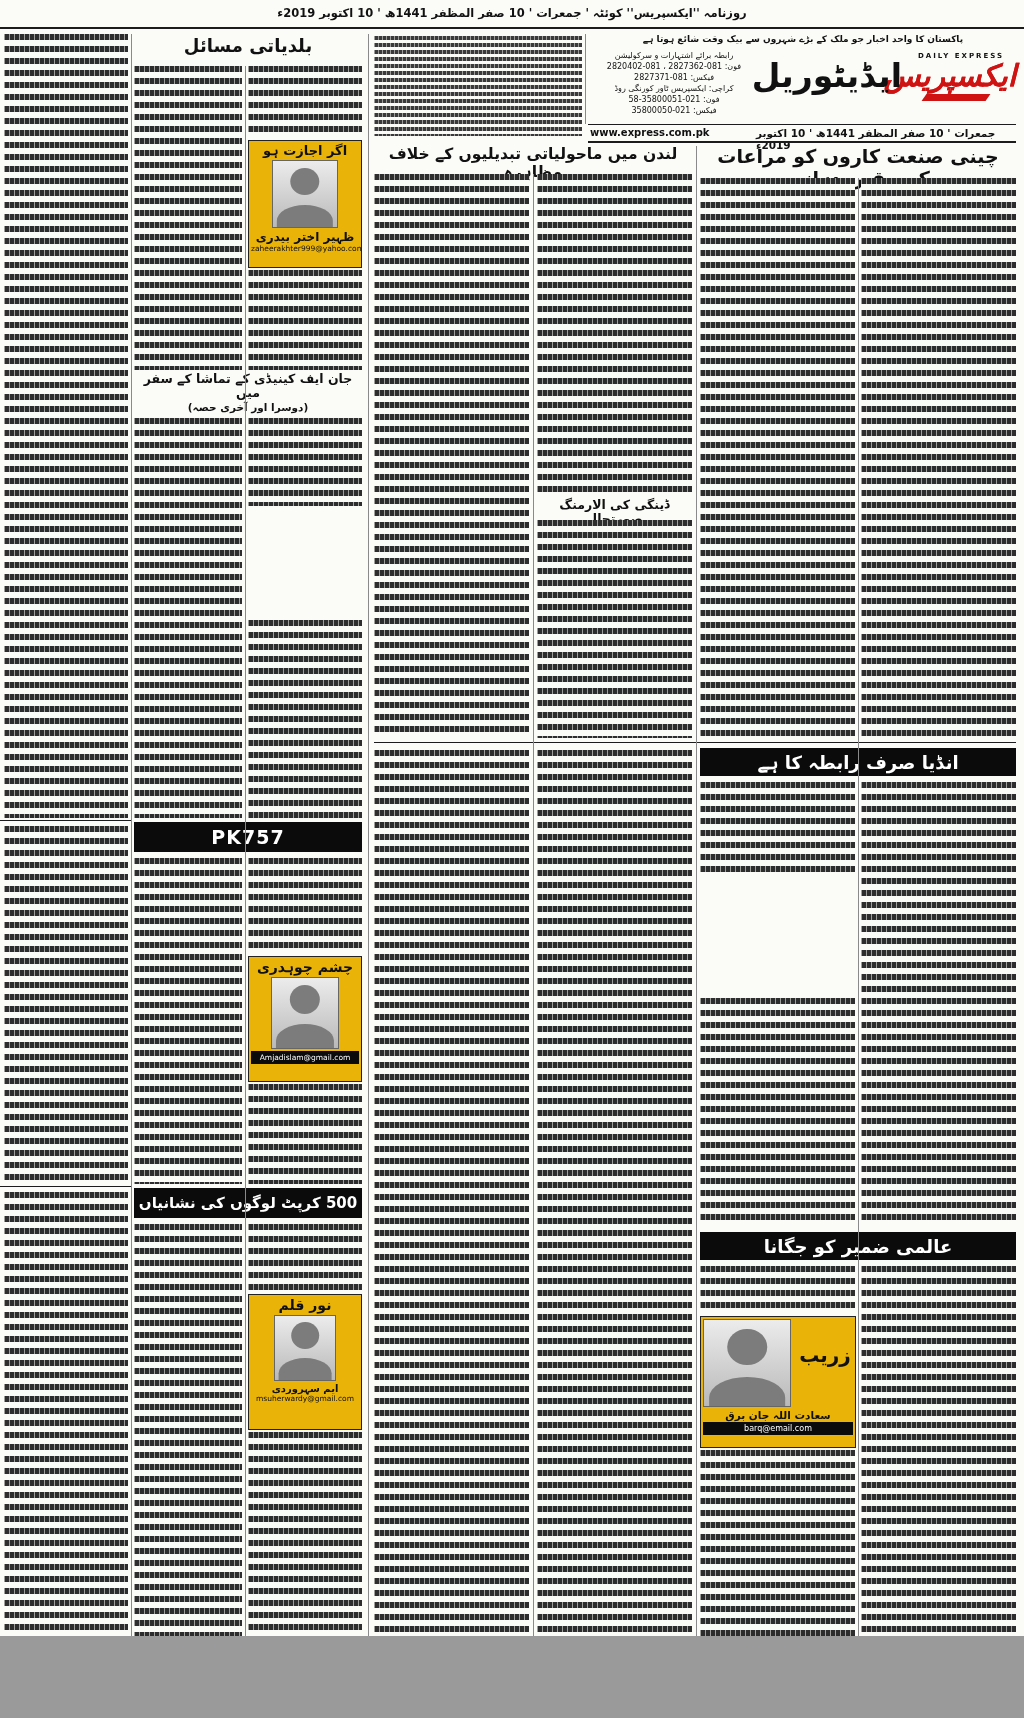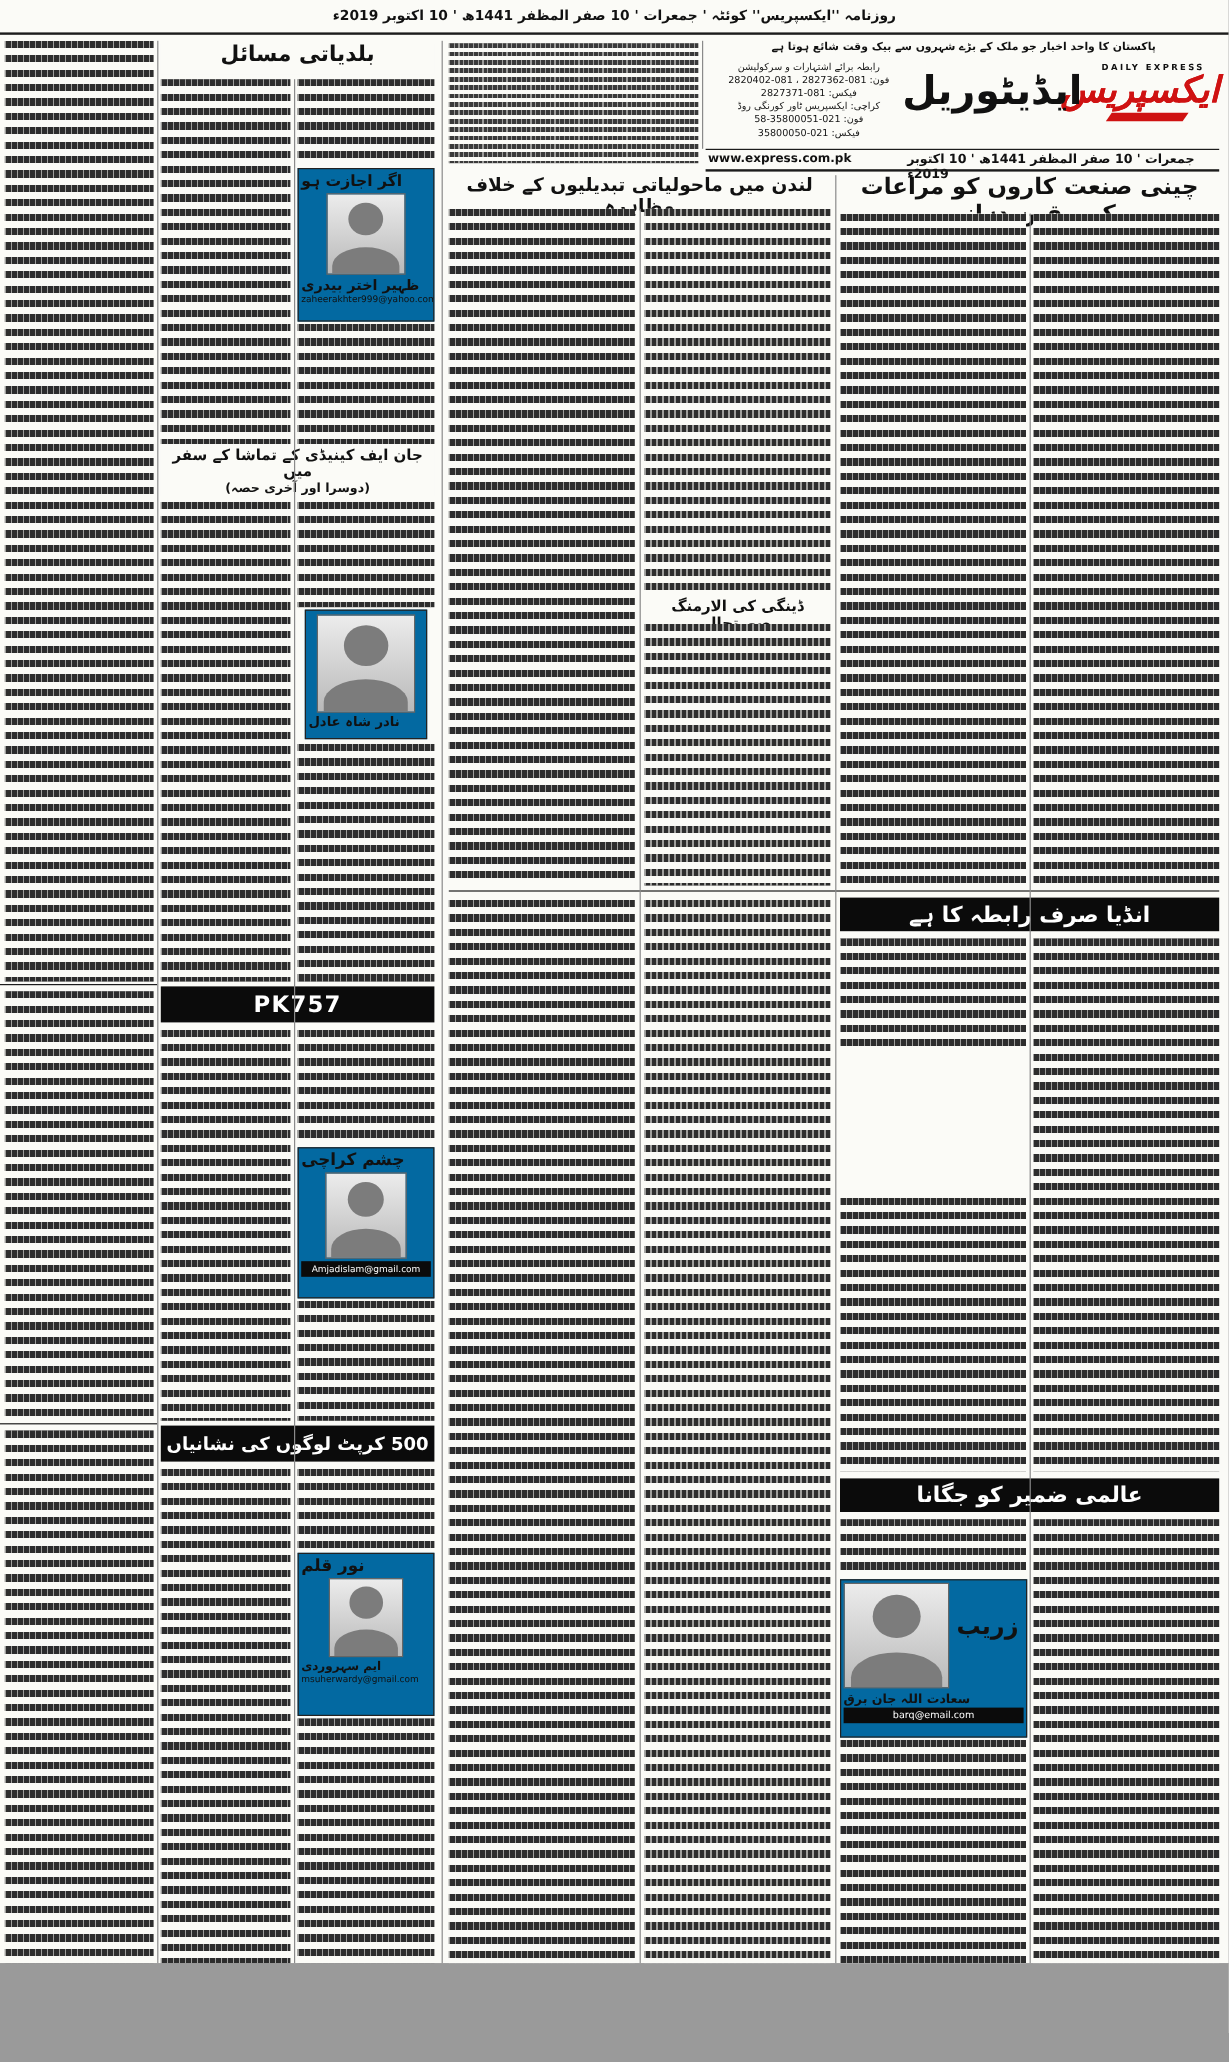--- a/index.html
+++ b/index.html
@@ -10,21 +10,21 @@
   .ft{background-image:
       repeating-linear-gradient(to right, rgba(251,251,247,.55) 0 1px, rgba(251,251,247,0) 1px 5px),
       repeating-linear-gradient(to bottom,#2d2d2d 0 6px,#fbfbf7 6px 12px);}
   .ft-fine{background-image:
       repeating-linear-gradient(to right, rgba(251,251,247,.5) 0 1px, rgba(251,251,247,0) 1px 4px),
       repeating-linear-gradient(to bottom,#3a3a3a 0 4px,#fbfbf7 4px 7px);}
   .rule-v{position:absolute;width:1px;background:#8a8a8a;}
   .rule-h{position:absolute;height:1px;background:#1c1c1c;}
   .headline{font-weight:bold;text-align:center;line-height:1.15;}
   .bar{background:#0b0b0b;color:#fff;font-weight:bold;display:flex;align-items:center;justify-content:center;}
-  .abox{border:1px solid #222;background:#0369a1;text-align:left;padding:2px;overflow:hidden;}
+  .abox{border:1px solid #222;background:#eab308;text-align:center;padding:2px;overflow:hidden;}
   .abox .cap{font-weight:bold;}
   .portrait{background:linear-gradient(#ececec,#b9b9b9);position:relative;overflow:hidden;border:1px solid #666;}
   .portrait::before{content:"";position:absolute;top:10%;left:50%;transform:translateX(-50%);
       width:46%;height:42%;border-radius:50%;background:#7c7c7c;}
   .portrait::after{content:"";position:absolute;bottom:-14%;left:50%;transform:translateX(-50%);
       width:88%;height:48%;border-radius:50% 50% 0 0;background:#7c7c7c;}
   .blackbar{background:#0b0b0b;color:#fff;display:flex;align-items:center;justify-content:center;}
   .ltr{direction:ltr;unicode-bidi:embed;}
   .dateline{text-align:center;font-weight:bold;font-size:11.5px;}
   .contact div{font-size:8px;line-height:11px;text-align:center;white-space:nowrap;}
@@ -127,33 +127,29 @@
 
   <div class="abs ft" style="left:248px;top:270px;width:114px;height:100px;"></div>
 
   <div class="abs headline" style="left:134px;top:372px;width:228px;height:42px;background:#fbfbf7;">
     <div style="font-size:12.5px;">جان ایف کینیڈی کے تماشا کے سفر میں</div>
     <div style="font-size:10.5px;">(دوسرا اور آخری حصہ)</div>
   </div>
   <div class="abs ft" style="left:134px;top:418px;width:108px;height:400px;"></div>
   <div class="abs ft" style="left:248px;top:418px;width:114px;height:88px;"></div>
 
-  <div class="abs abox" style="left:254px;top:508px;width:102px;height:108px;">
-    <div class="portrait" style="width:80px;height:80px;margin:1px auto;"></div>
-    <div style="font-size:11px;font-weight:bold;">نادر شاہ عادل</div>
-  </div>
 
   <div class="abs ft" style="left:248px;top:620px;width:114px;height:198px;"></div>
 
   <div class="abs bar ltr" style="left:134px;top:822px;width:228px;height:30px;font-size:19px;letter-spacing:1px;">PK757</div>
   <div class="abs ft" style="left:134px;top:858px;width:108px;height:326px;"></div>
   <div class="abs ft" style="left:248px;top:858px;width:114px;height:96px;"></div>
 
   <div class="abs abox" style="left:248px;top:956px;width:114px;height:126px;">
-    <div class="cap" style="font-size:14px;">چشم کراچی</div>
+    <div class="cap" style="font-size:14px;">چشم چوہدری</div>
     <div class="portrait" style="width:66px;height:70px;margin:2px auto;"></div>
     <div class="blackbar ltr" style="height:13px;font-size:7.5px;">Amjadislam@gmail.com</div>
   </div>
 
   <div class="abs ft" style="left:248px;top:1084px;width:114px;height:100px;"></div>
 
   <div class="abs bar" style="left:134px;top:1188px;width:228px;height:30px;font-size:15px;">500 کرپٹ لوگوں کی نشانیاں</div>
   <div class="abs ft" style="left:134px;top:1224px;width:108px;height:480px;"></div>
   <div class="abs ft" style="left:248px;top:1224px;width:114px;height:68px;"></div>
 

